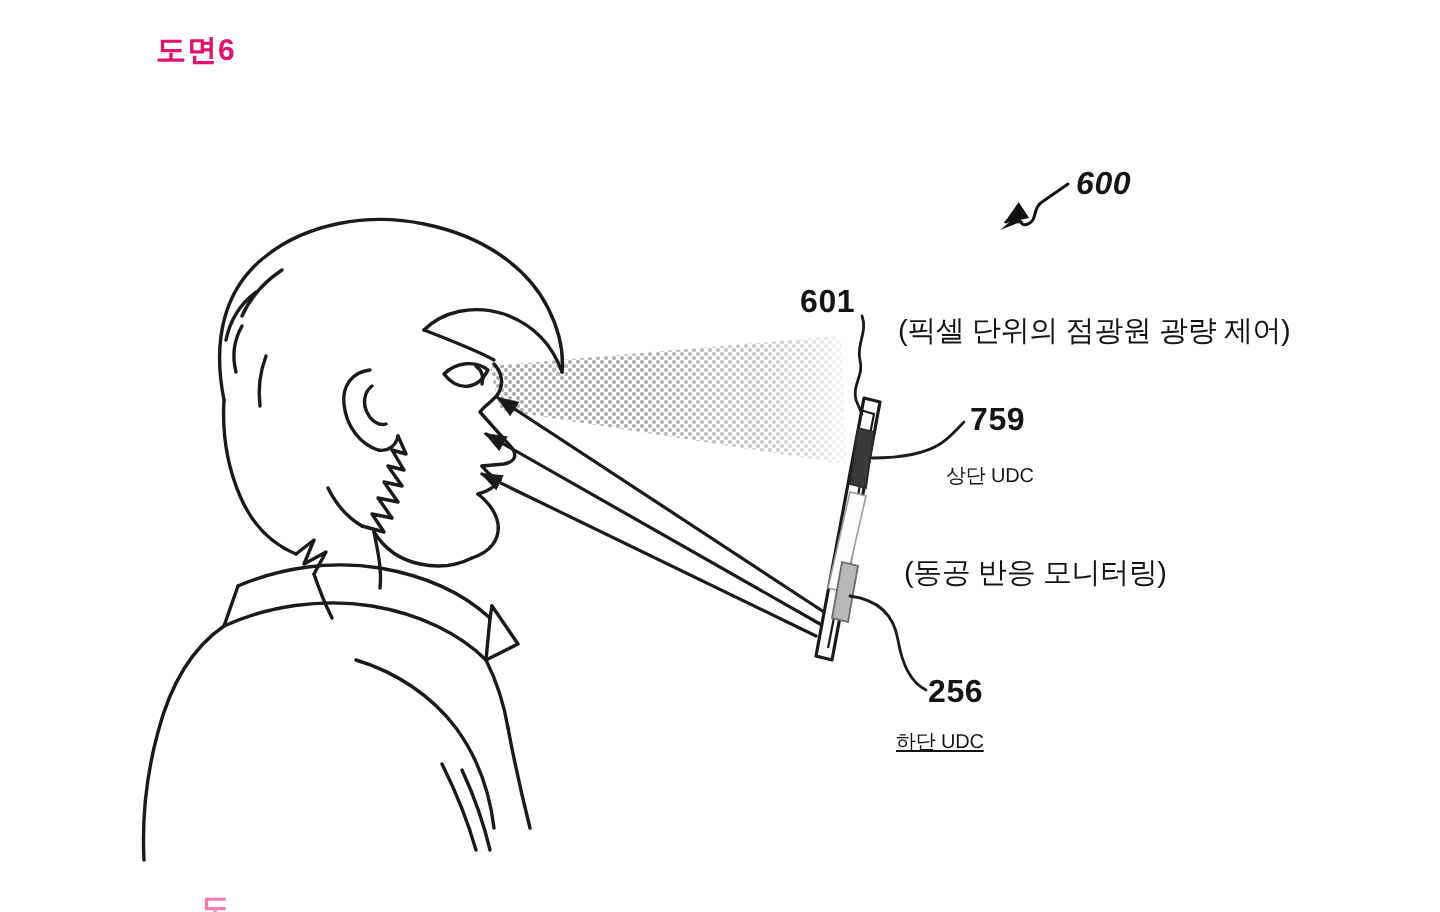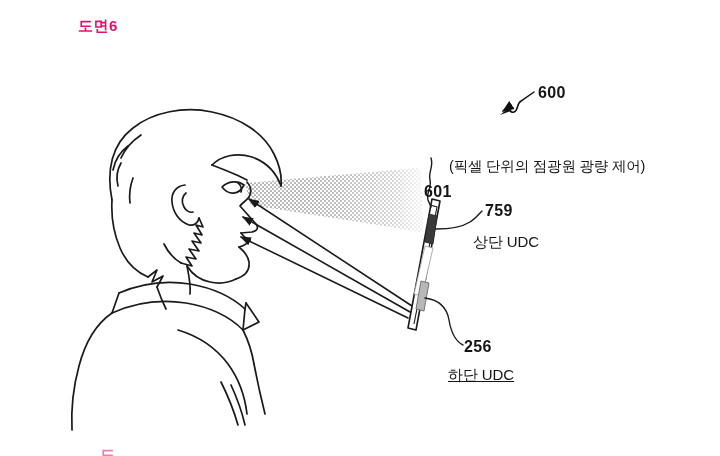--- a/index.html
+++ b/index.html
@@ -67,32 +67,32 @@
     white-space: nowrap;
     line-height: 1;
     color: #141414;
   }
   .lbl-num {
     font-size: 16px;
     font-weight: 700;
     letter-spacing: 0.3px;
   }
   .lbl-ko {
-    font-size: 15px;
+    font-size: 10px;
     font-weight: 400;
     letter-spacing: -0.1px;
   }
   .lbl-paren {
     font-size: 14.5px;
     font-weight: 400;
     letter-spacing: -0.2px;
   }
 
-  #label-600 { left: 538px; top: 85px; }
-  #label-601 { left: 424px; top: 144px; margin-top: 40px; }
+  #label-600 { left: 538px; top: 85px; font-style: italic; }
+  #label-601 { left: 400px; top: 144px; }
   #label-601-desc { left: 449px; top: 159px; text-align: center; }
   #label-612 { left: 485px; top: 203px; }
   #label-612-desc { left: 473px; top: 234px; }
   #label-monitor { left: 452px; top: 280px; }
   #label-614 { left: 464px; top: 339px; }
   #label-614-desc { left: 448px; top: 367px; text-decoration: underline; }
 </style>
 </head>
 <body>
 
@@ -243,20 +243,21 @@
   <div class="lbl lbl-num" id="label-600">600</div>
 
   <div class="lbl lbl-num" id="label-601">601</div>
 
   <div class="lbl lbl-paren" id="label-601-desc">(픽셀 단위의 점광원 광량 제어)</div>
 
   <div class="lbl lbl-num" id="label-612">759</div>
 
   <div class="lbl lbl-ko" id="label-612-desc">상단 UDC</div>
 
+  <div class="lbl lbl-paren" id="label-monitor">(동공 반응 모니터링)</div>
 
   <div class="lbl lbl-num" id="label-614">256</div>
 
   <div class="lbl lbl-ko" id="label-614-desc">하단 UDC</div>
 
   <div class="fig-title-next">도</div>
 
 </div>
 
 </body></html>

